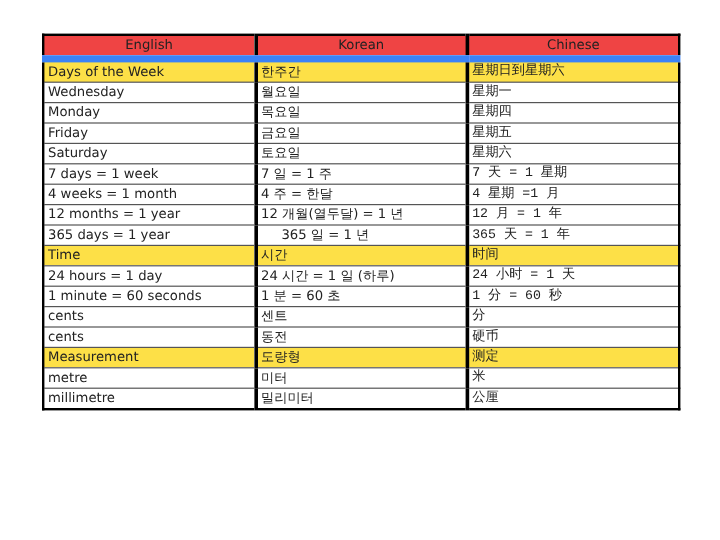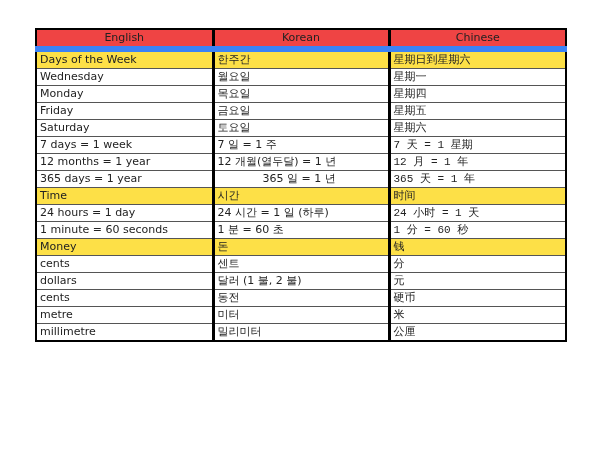--- a/index.html
+++ b/index.html
@@ -49,21 +49,21 @@
       border-bottom: 6px solid #3b82f6;
     }
     table.vocab td.en { text-align: left; }
     table.vocab td.ko, table.vocab td.zh { }
     table.vocab .divider-l { border-left: 3px solid #000; }
     table.vocab tr.section td {
       background: #fde047;
     }
     table.vocab td.ko { font-family: "DejaVu Sans", sans-serif; }
     table.vocab td.zh { font-family: Liberation Mono, monospace; }
-    .ko.shift-r { padding-left: 48px; }
+    .ko.shift-r { padding-left: 20px; }
   </style>
 </head>
 <body>
 
 <div class="page">
   <table class="vocab">
     <colgroup>
       <col class="c-en">
       <col class="c-ko">
       <col class="c-zh">
@@ -100,20 +100,25 @@
         <td class="en">Saturday</td>
         <td class="ko divider-l">토요일</td>
         <td class="zh divider-l">星期六</td>
       </tr>
       <tr>
         <td class="en">7 days = 1 week</td>
         <td class="ko divider-l">7 일 = 1 주</td>
         <td class="zh divider-l">7 天 = 1 星期</td>
       </tr>
       <tr>
+        <td class="en">4 weeks = 1 month</td>
+        <td class="ko divider-l">4 주 = 한달</td>
+        <td class="zh divider-l">4 星期 =1 月</td>
+      </tr>
+      <tr>
         <td class="en">12 months = 1 year</td>
         <td class="ko divider-l">12 개월(열두달) = 1 년</td>
         <td class="zh divider-l">12 月 = 1 年</td>
       </tr>
       <tr>
         <td class="en">365 days = 1 year</td>
         <td class="ko divider-l shift-r">365 일 = 1 년</td>
         <td class="zh divider-l">365 天 = 1 年</td>
       </tr>
       <tr class="section">
@@ -124,39 +129,34 @@
       <tr>
         <td class="en">24 hours = 1 day</td>
         <td class="ko divider-l">24 시간 = 1 일 (하루)</td>
         <td class="zh divider-l">24 小时 = 1 天</td>
       </tr>
       <tr>
         <td class="en">1 minute = 60 seconds</td>
         <td class="ko divider-l">1 분 = 60 초</td>
         <td class="zh divider-l">1 分 = 60 秒</td>
       </tr>
-      <tr class="section">
-        <td class="en">Money</td>
-        <td class="ko divider-l">돈</td>
-        <td class="zh divider-l">钱</td>
-      </tr>
       <tr>
         <td class="en">cents</td>
         <td class="ko divider-l">센트</td>
         <td class="zh divider-l">分</td>
       </tr>
       <tr>
-        <td class="en">dollars</td>
-        <td class="ko divider-l">달러 (1 불, 2 불)</td>
-        <td class="zh divider-l">元</td>
-      </tr>
-      <tr>
         <td class="en">cents</td>
         <td class="ko divider-l">동전</td>
         <td class="zh divider-l">硬币</td>
+      </tr>
+      <tr class="section">
+        <td class="en">Measurement</td>
+        <td class="ko divider-l">도량형</td>
+        <td class="zh divider-l">测定</td>
       </tr>
       <tr>
         <td class="en">metre</td>
         <td class="ko divider-l">미터</td>
         <td class="zh divider-l">米</td>
       </tr>
       <tr>
         <td class="en">millimetre</td>
         <td class="ko divider-l">밀리미터</td>
         <td class="zh divider-l">公厘</td>

